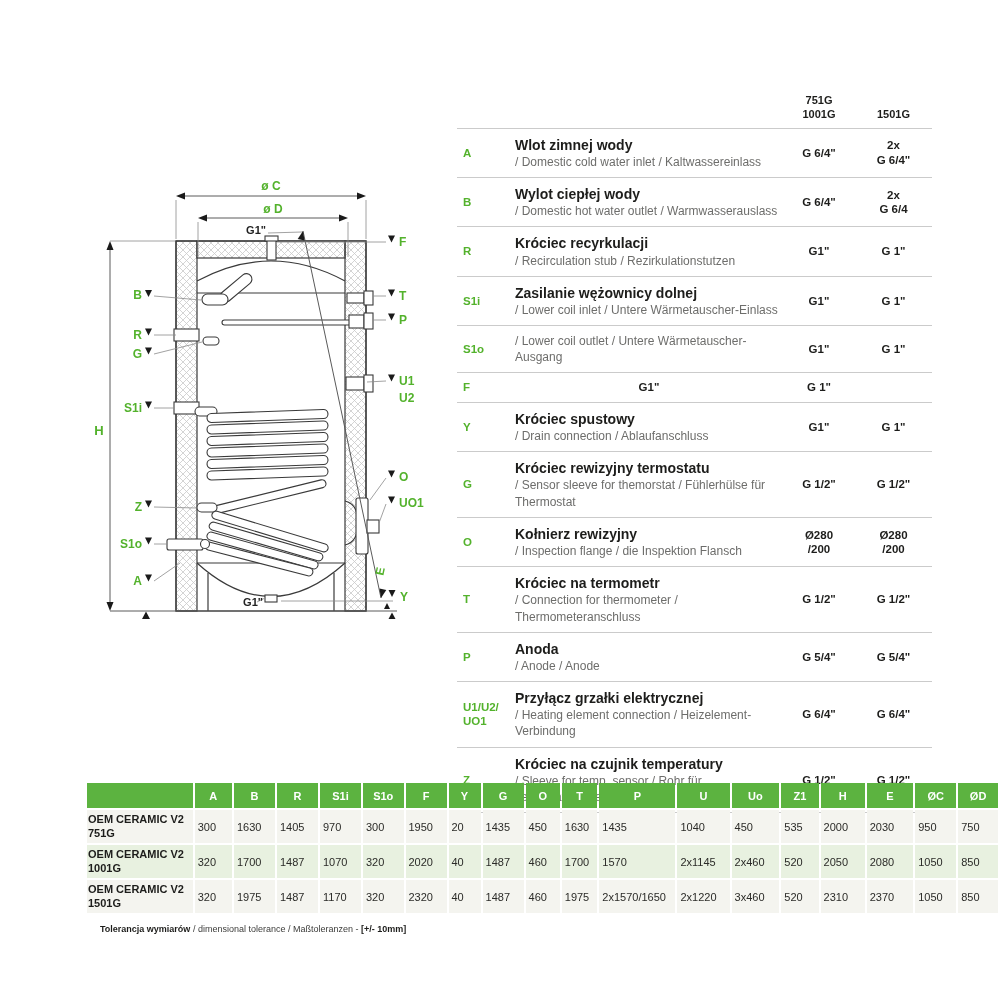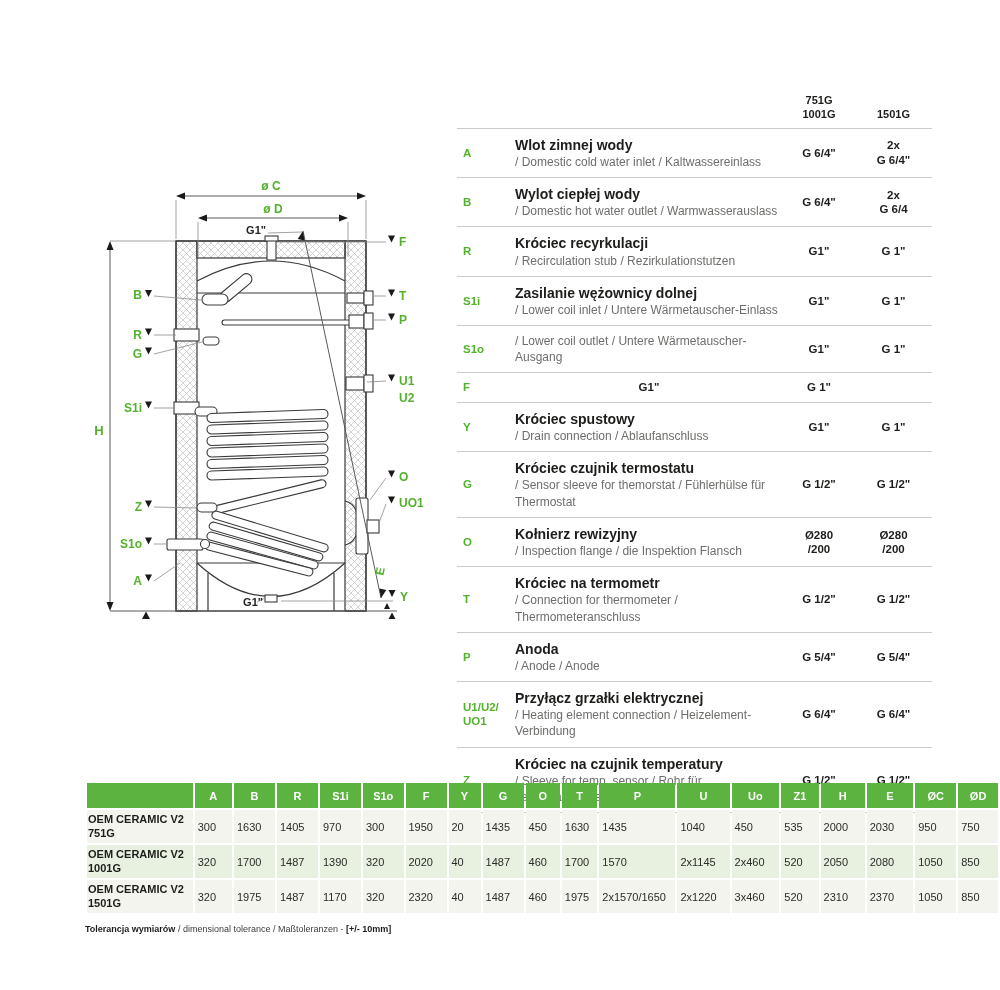--- a/index.html
+++ b/index.html
@@ -33,21 +33,21 @@
   
   #dims{position:absolute;left:85px;top:781px;border-collapse:separate;border-spacing:2px;}
   #dims th{background:#5cb340;color:#fff;font-size:11px;font-weight:bold;height:25px;padding:0 4px;}
   #dims td{font-size:11px;color:#2b2b28;text-align:left;height:33px;padding:0 3px;}
   #dims tr.r0 td,#dims tr.r2 td{background:#f4f4ef;}
   #dims tr.r1 td{background:#e8f1e0;}
   #dims td.mcell{text-align:left;padding-left:1px;font-weight:bold;color:#1d1d1b;
                  font-size:11px;line-height:1.25;}
 
   
-  #footnote{position:absolute;left:85px;top:924px;font-size:9px;color:#1d1d1b;}
+  #footnote{position:absolute;left:100px;top:924px;font-size:9px;color:#1d1d1b;}
   #footnote .fb{font-weight:bold;}
   #footnote .fn{color:#3c3c3a;font-weight:normal;}
 </style>
 </head>
 <body>
 
 <div id="stage">
 
   <svg id="diagram" width="380" height="500" viewBox="0 0 380 500">
     <defs>
@@ -289,21 +289,21 @@
           <div class="cdesc">
             <div class="cpl">Króciec spustowy</div>
             <div class="calt">/ Drain connection / Ablaufanschluss</div>
           </div>
           <div class="cv">G1"</div>
           <div class="cv">G 1"</div>
         </div>
         <div class="crow">
           <div class="ccode">G</div>
           <div class="cdesc">
-            <div class="cpl">Króciec czujnik termostatu</div>
+            <div class="cpl">Króciec rewizyjny termostatu</div>
             <div class="calt">/ Sensor sleeve for themorstat / Fühlerhülse für Thermostat</div>
           </div>
           <div class="cv">G 1/2"</div>
           <div class="cv">G 1/2"</div>
         </div>
         <div class="crow">
           <div class="ccode">O</div>
           <div class="cdesc">
             <div class="cpl">Kołnierz rewizyjny</div>
             <div class="calt">/ Inspection flange / die Inspektion Flansch</div>
@@ -404,21 +404,21 @@
           <td>750</td>
         </tr>
         <tr class="r1">
           <td class="mcell">
             <div>OEM CERAMIC V2</div>
             <div>1001G</div>
           </td>
           <td>320</td>
           <td>1700</td>
           <td>1487</td>
-          <td>1390</td>
+          <td>1070</td>
           <td>320</td>
           <td>2020</td>
           <td>40</td>
           <td>1487</td>
           <td>460</td>
           <td>1700</td>
           <td>1570</td>
           <td>2x1145</td>
           <td>2x460</td>
           <td>520</td>

